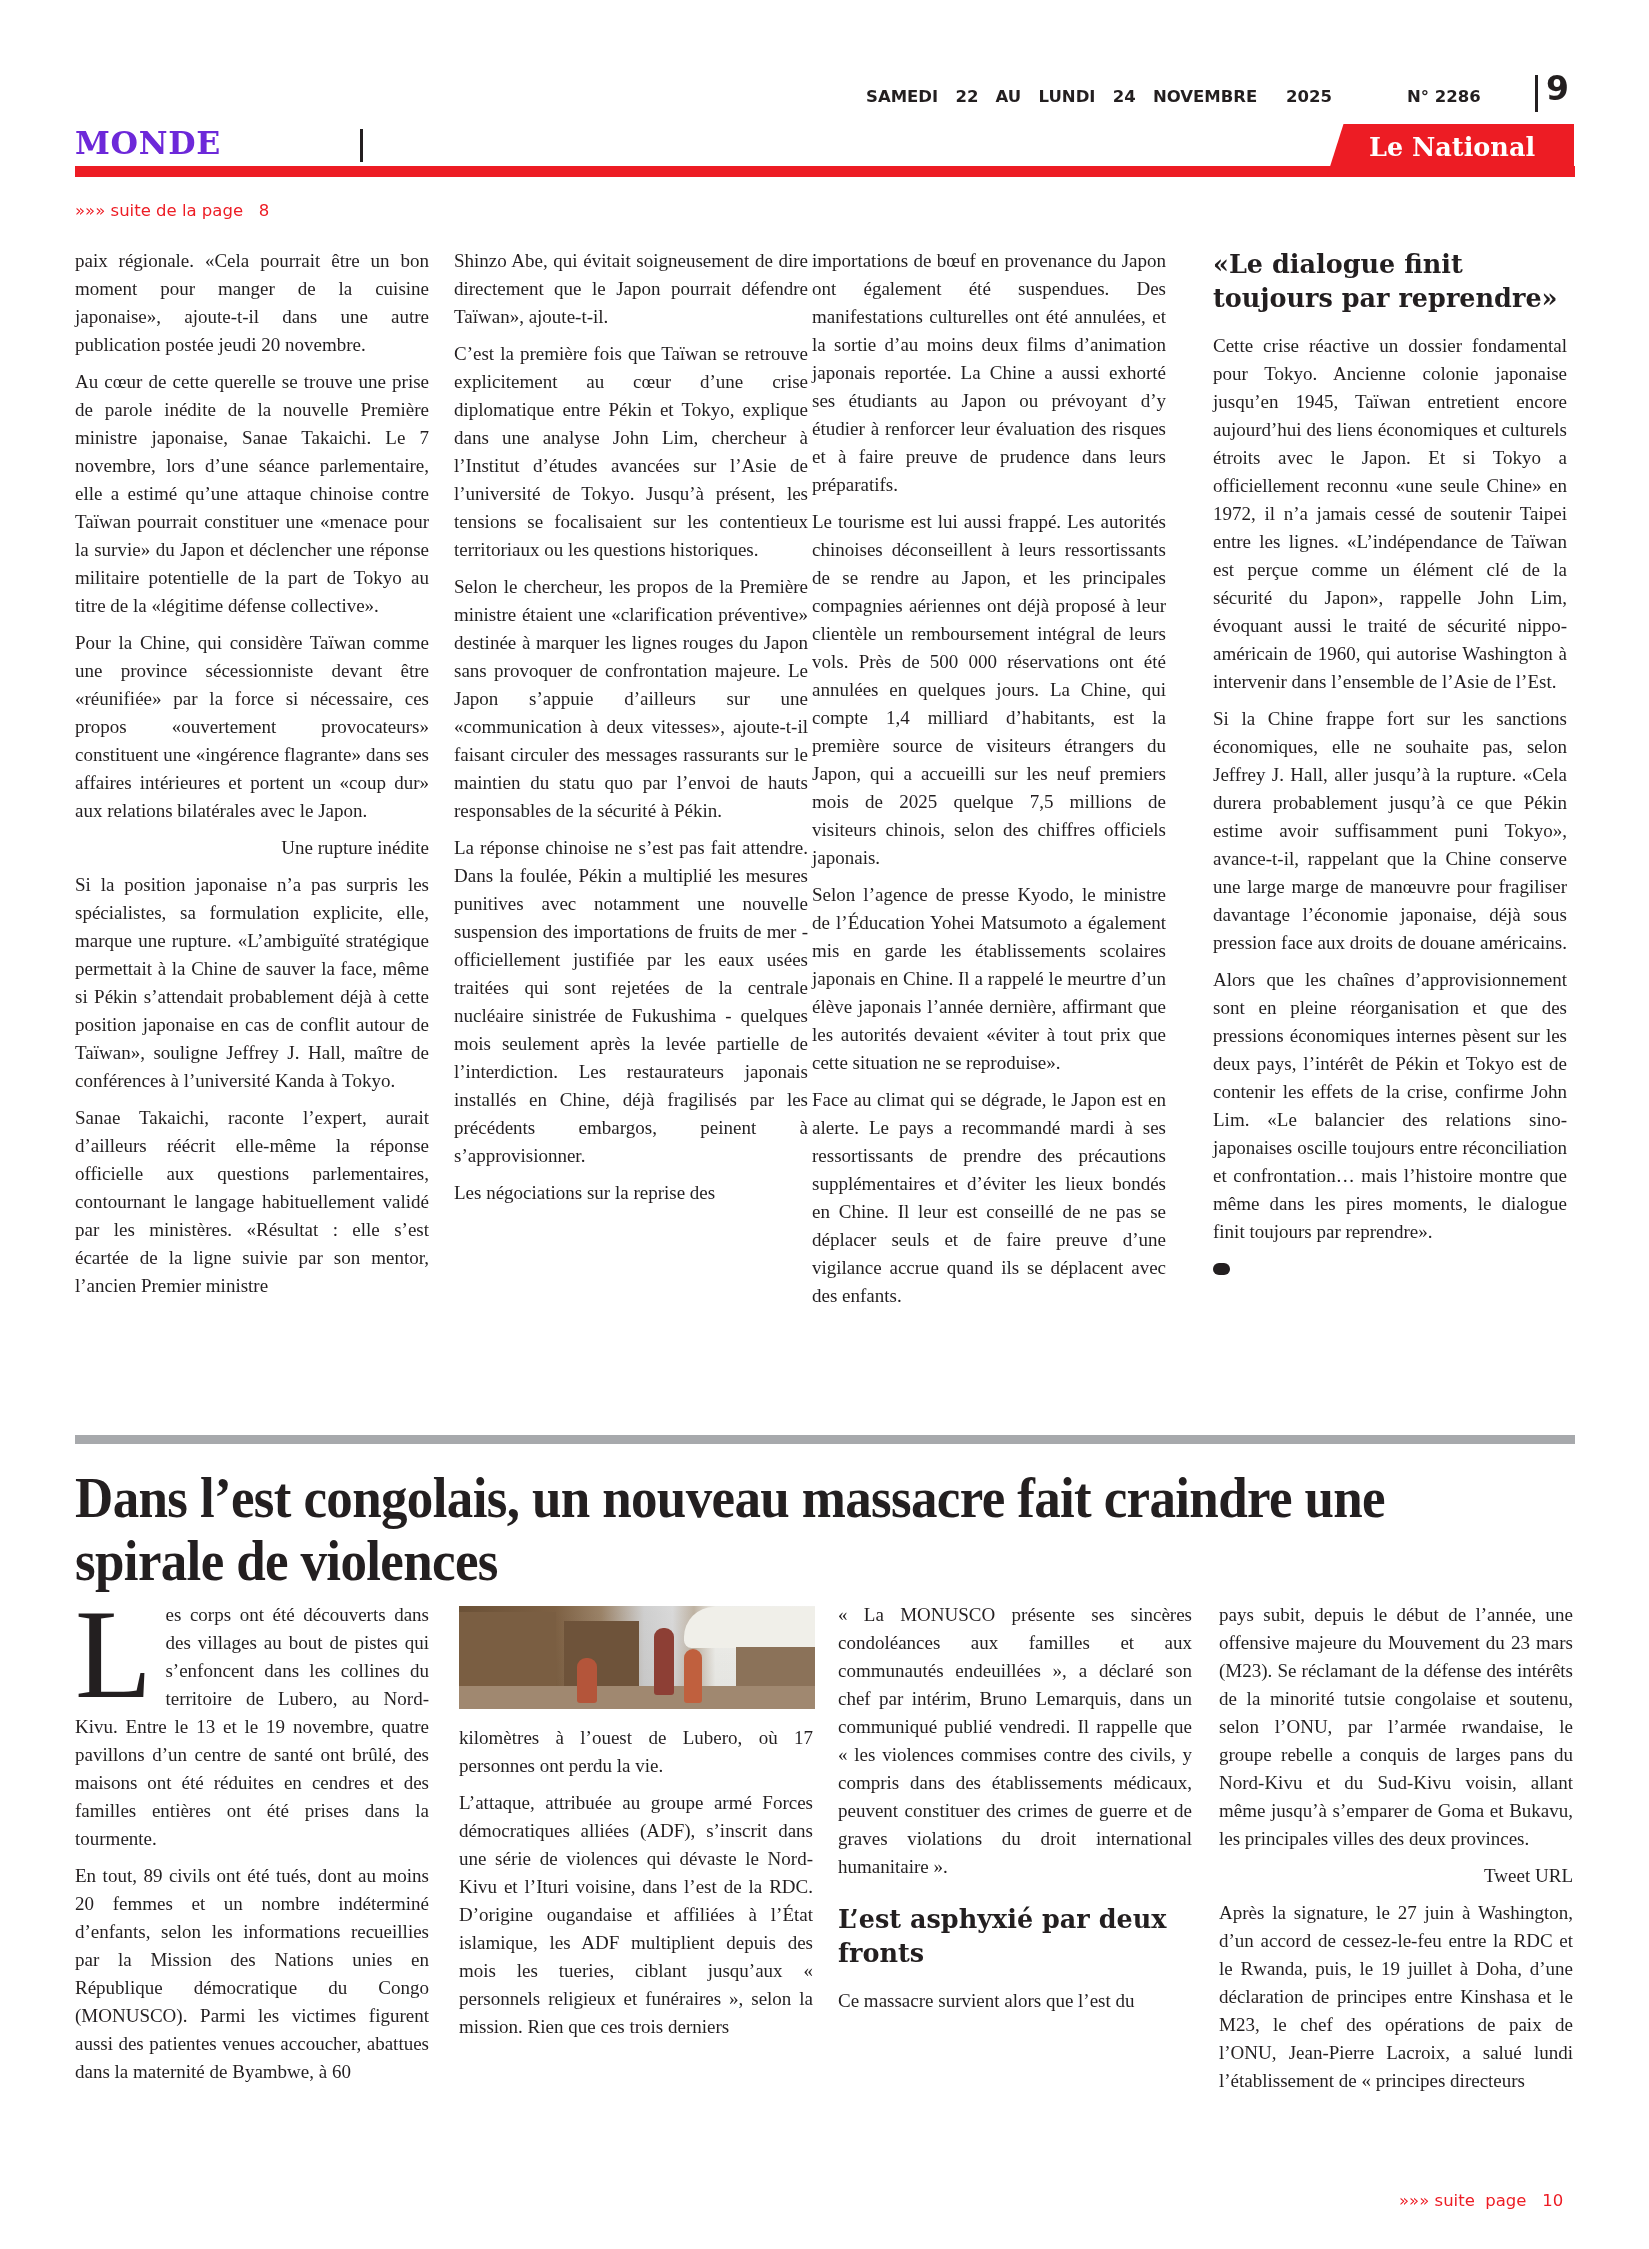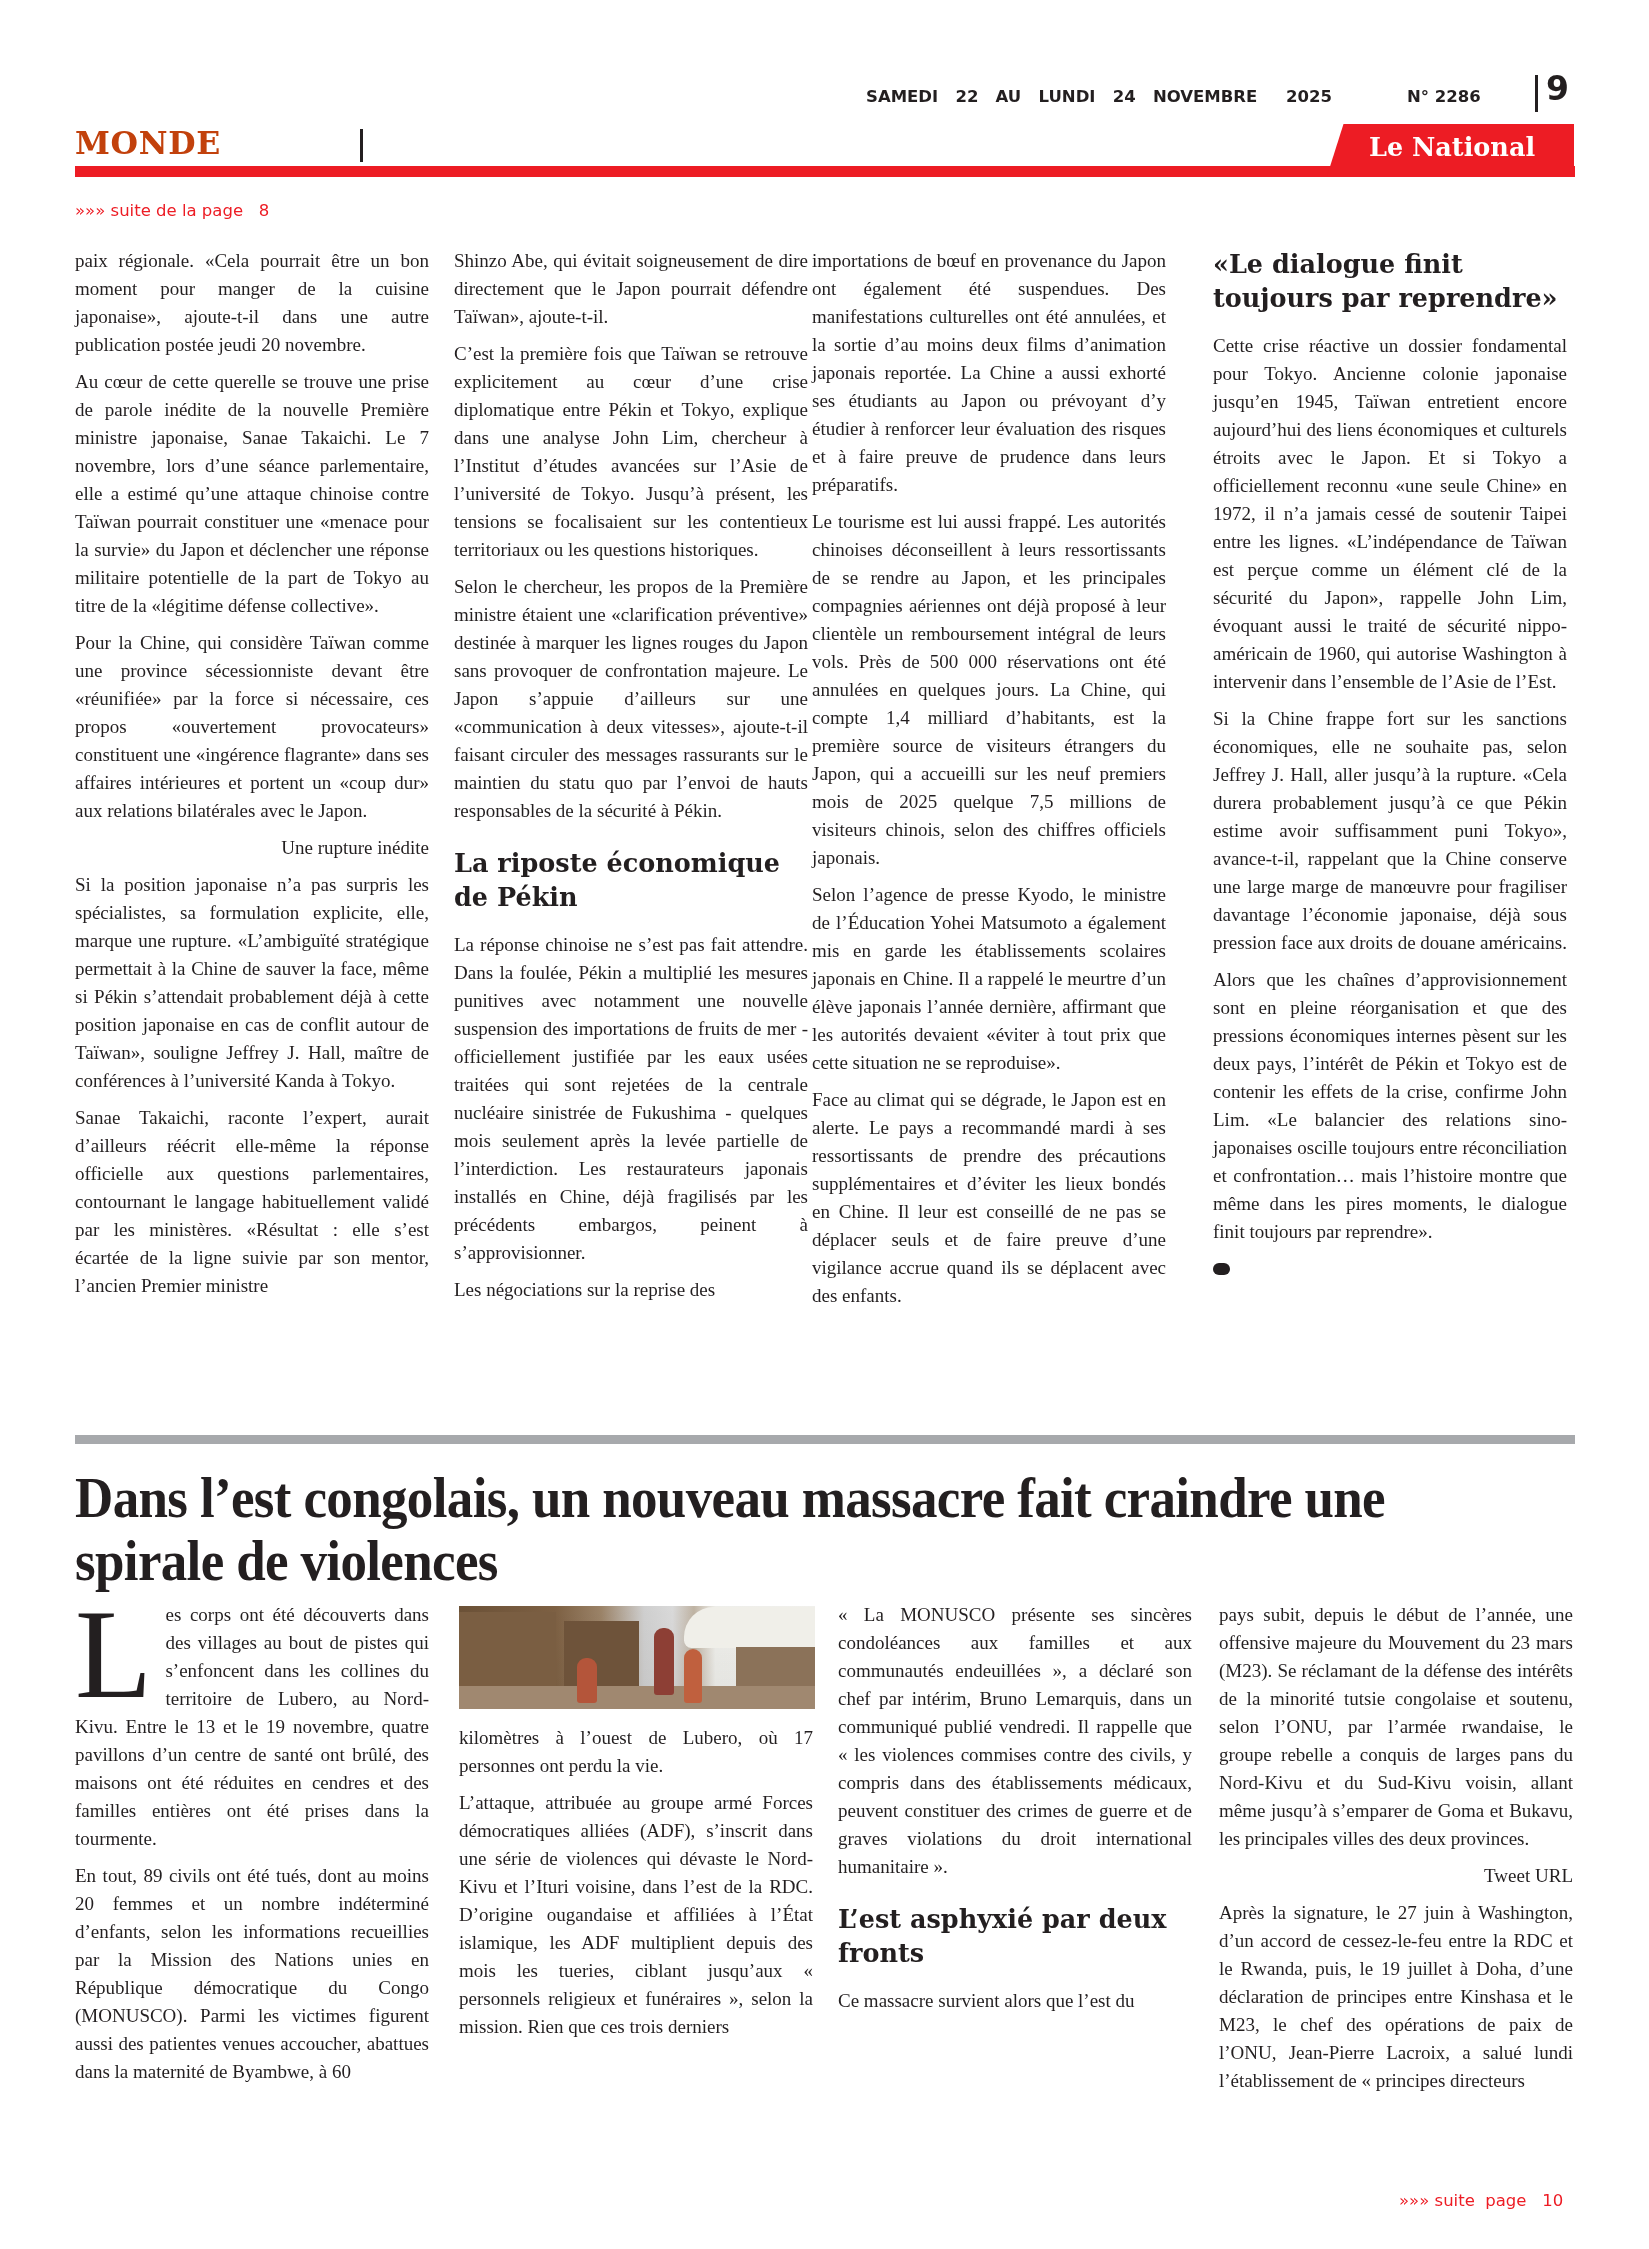--- a/index.html
+++ b/index.html
@@ -10,21 +10,21 @@
     position: absolute; top: 81px; left: 866px; height: 30px;
     font-family: "DejaVu Sans", sans-serif; font-weight: bold; font-size: 16.5px;
     letter-spacing: 0px; color: #231f20; display: flex; align-items: center; white-space: pre;
   }
   .dateline .issue { margin-left: 75px; font-weight: bold; }
   .pagenum-bar { position: absolute; left: 1535px; top: 75px; width: 3px; height: 37px; background: #231f20; }
   .pagenum { position: absolute; left: 1546px; top: 69px; font-family: "DejaVu Sans", sans-serif; font-weight: bold; font-size: 33px; color: #231f20; }
 
   .section-title {
     position: absolute; left: 75px; top: 124px; font-family: "DejaVu Serif", serif;
-    font-weight: bold; font-size: 31.5px; letter-spacing: 0.7px; color: #c2410c;
+    font-weight: bold; font-size: 31.5px; letter-spacing: 0.7px; color: #6d28d9;
   }
   .section-pipe { position: absolute; left: 360px; top: 129px; width: 3px; height: 33px; background: #231f20; }
   .red-rule { position: absolute; left: 75px; top: 166px; width: 1500px; height: 10.5px; background: #ed1c24; }
   .brand-tab {
     position: absolute; left: 1327px; top: 124px; width: 247px; height: 52px; background: #ed1c24;
     clip-path: polygon(16.5px 0, 100% 0, 100% 100%, 0 100%);
   }
   .brand-name {
     position: absolute; left: 1369px; top: 132px; font-family: "DejaVu Serif", serif; font-weight: bold;
     font-size: 25.5px; color: #ffffff; white-space: nowrap;
@@ -114,21 +114,20 @@
   <p>Pour la Chine, qui considère Taïwan comme une province sécessionniste devant être «réunifiée» par la force si nécessaire, ces propos «ouvertement provocateurs» constituent une «ingérence flagrante» dans ses affaires intérieures et portent un «coup dur» aux relations bilatérales avec le Japon.</p>
   <p class="sub">Une rupture inédite</p>
   <p>Si la position japonaise n’a pas surpris les spécialistes, sa formulation explicite, elle, marque une rupture. «L’ambiguïté stratégique permettait à la Chine de sauver la face, même si Pékin s’attendait probablement déjà à cette position japonaise en cas de conflit autour de Taïwan», souligne Jeffrey J. Hall, maître de conférences à l’université Kanda à Tokyo.</p>
   <p>Sanae Takaichi, raconte l’expert, aurait d’ailleurs réécrit elle-même la réponse officielle aux questions parlementaires, contournant le langage habituellement validé par les ministères. «Résultat : elle s’est écartée de la ligne suivie par son mentor, l’ancien Premier ministre</p>
 </div>
 
 <div class="col c2">
   <p>Shinzo Abe, qui évitait soigneusement de dire directement que le Japon pourrait défendre Taïwan», ajoute-t-il.</p>
   <p>C’est la première fois que Taïwan se retrouve explicitement au cœur d’une crise diplomatique entre Pékin et Tokyo, explique dans une analyse John Lim, chercheur à l’Institut d’études avancées sur l’Asie de l’université de Tokyo. Jusqu’à présent, les tensions se focalisaient sur les contentieux territoriaux ou les questions historiques.</p>
   <p>Selon le chercheur, les propos de la Première ministre étaient une «clarification préventive» destinée à marquer les lignes rouges du Japon sans provoquer de confrontation majeure. Le Japon s’appuie d’ailleurs sur une «communication à deux vitesses», ajoute-t-il faisant circuler des messages rassurants sur le maintien du statu quo par l’envoi de hauts responsables de la sécurité à Pékin.</p>
-  <h2>La riposte économique de Pékin</h2>
   <p>La réponse chinoise ne s’est pas fait attendre. Dans la foulée, Pékin a multiplié les mesures punitives avec notamment une nouvelle suspension des importations de fruits de mer - officiellement justifiée par les eaux usées traitées qui sont rejetées de la centrale nucléaire sinistrée de Fukushima - quelques mois seulement après la levée partielle de l’interdiction. Les restaurateurs japonais installés en Chine, déjà fragilisés par les précédents embargos, peinent à s’approvisionner.</p>
   <p>Les négociations sur la reprise des</p>
 </div>
 
 <div class="col c3">
   <p>importations de bœuf en provenance du Japon ont également été suspendues. Des manifestations culturelles ont été annulées, et la sortie d’au moins deux films d’animation japonais reportée. La Chine a aussi exhorté ses étudiants au Japon ou prévoyant d’y étudier à renforcer leur évaluation des risques et à faire preuve de prudence dans leurs préparatifs.</p>
   <p>Le tourisme est lui aussi frappé. Les autorités chinoises déconseillent à leurs ressortissants de se rendre au Japon, et les principales compagnies aériennes ont déjà proposé à leur clientèle un remboursement intégral de leurs vols. Près de 500 000 réservations ont été annulées en quelques jours. La Chine, qui compte 1,4 milliard d’habitants, est la première source de visiteurs étrangers du Japon, qui a accueilli sur les neuf premiers mois de 2025 quelque 7,5 millions de visiteurs chinois, selon des chiffres officiels japonais.</p>
   <p>Selon l’agence de presse Kyodo, le ministre de l’Éducation Yohei Matsumoto a également mis en garde les établissements scolaires japonais en Chine. Il a rappelé le meurtre d’un élève japonais l’année dernière, affirmant que les autorités devaient «éviter à tout prix que cette situation ne se reproduise».</p>
   <p>Face au climat qui se dégrade, le Japon est en alerte. Le pays a recommandé mardi à ses ressortissants de prendre des précautions supplémentaires et d’éviter les lieux bondés en Chine. Il leur est conseillé de ne pas se déplacer seuls et de faire preuve d’une vigilance accrue quand ils se déplacent avec des enfants.</p>
 </div>

